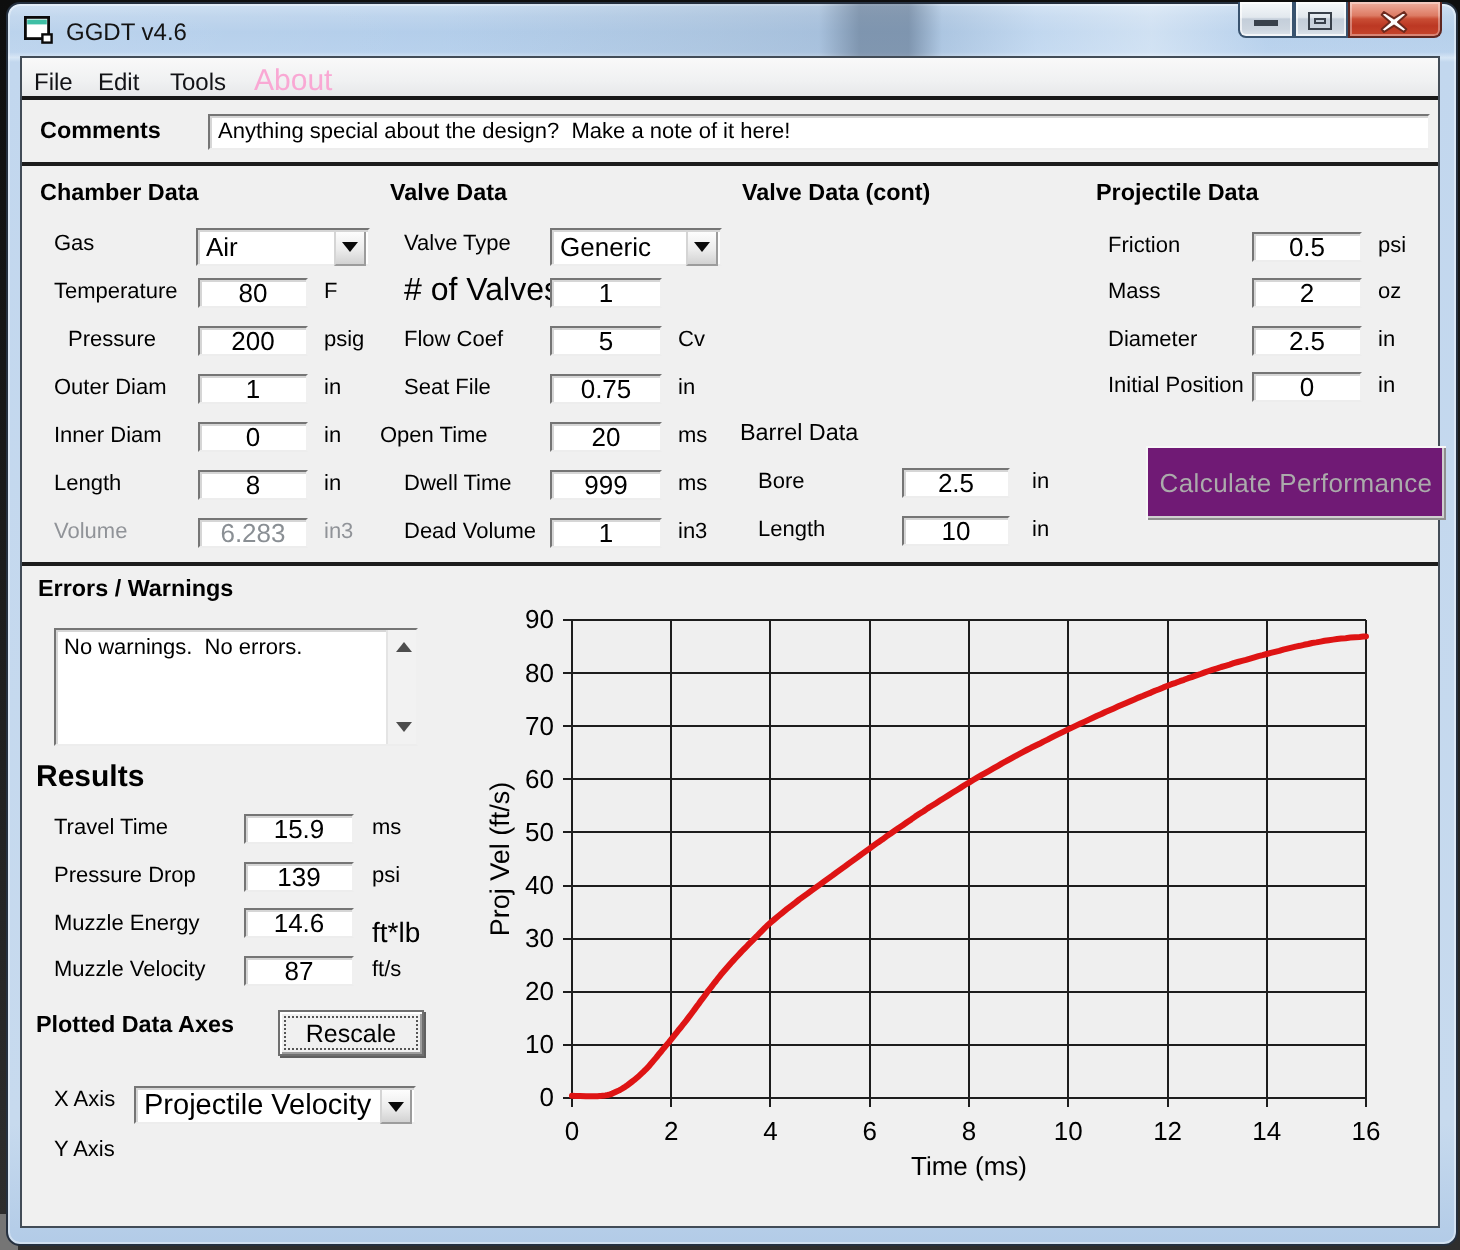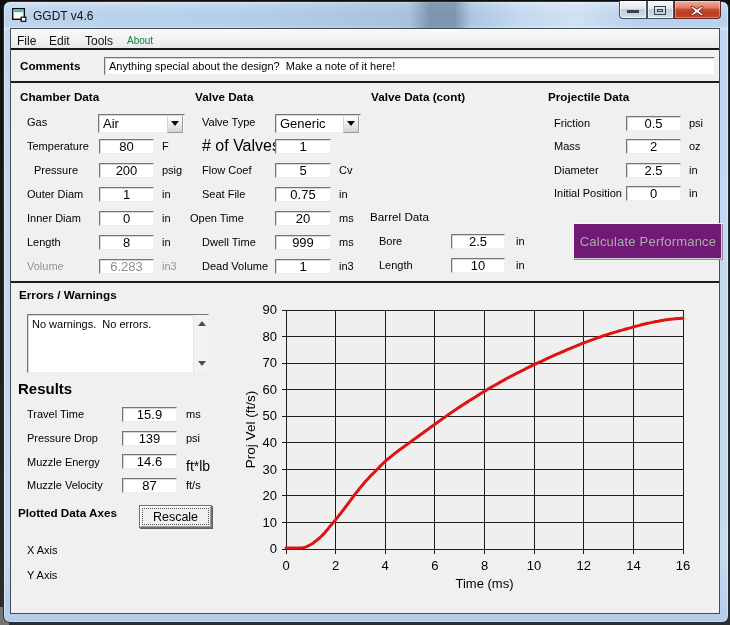--- a/index.html
+++ b/index.html
@@ -50,21 +50,21 @@
     </svg>
 
 <div style="position:absolute;left:10px;top:28px;width:710px;height:586px;background:#f0f0f0;border:1px solid #424c57;"></div>
 
 <div style="position:absolute;left:11px;top:29px;width:708px;height:21px;
 background:linear-gradient(180deg,#f9f9f9,#f0f1f2 60%,#e7e8ea);border-bottom:2px solid #181818;"></div>
 
 <div class="lb" style="left:17px;top:33px;font-size:12px;color:#121216;">File</div>
 <div class="lb" style="left:49px;top:33px;font-size:12px;color:#121216;">Edit</div>
 <div class="lb" style="left:85px;top:33px;font-size:12px;color:#121216;">Tools</div>
-<div class="lb" style="left:127px;top:33px;font-size:10px;color:#15803d;">About</div>
+<div class="lb" style="left:127px;top:33px;font-size:15px;color:#f9a8d4;">About</div>
 <div class="lb" style="left:20px;top:58px;font-size:11.7px;font-weight:bold;color:#000;">Comments</div>
 <div class="tb left" style="left:104px;top:57px;width:611px;height:18px;font-size:11px;">Anything special about the design?&nbsp; Make a note of it here!</div>
 <div class="sep" style="top:81px;"></div>
 <div class="lb" style="left:20px;top:89px;font-size:11.7px;font-weight:bold;color:#000;">Chamber Data</div>
 <div class="lb" style="left:195px;top:89px;font-size:11.7px;font-weight:bold;color:#000;">Valve Data</div>
 <div class="lb" style="left:371px;top:89px;font-size:11.7px;font-weight:bold;color:#000;">Valve Data (cont)</div>
 <div class="lb" style="left:548px;top:89px;font-size:11.7px;font-weight:bold;color:#000;">Projectile Data</div>
 <div class="lb" style="left:27px;top:114px;font-size:11px;font-weight:normal;color:#000;">Gas</div>
 <div class="lb" style="left:27px;top:138px;font-size:11px;font-weight:normal;color:#000;">Temperature</div>
 <div class="tb" style="left:99px;top:138.5px;width:55px;height:15px;">
@@ -200,20 +200,26 @@
       <span style="color:#000">87</span>
     </div>
 <div class="lb" style="left:186px;top:477px;font-size:11px;font-weight:normal;color:#000;">ft/s</div>
 <div class="lb" style="left:18px;top:505px;font-size:11.7px;font-weight:bold;color:#000;">Plotted Data Axes</div>
 <div style="position:absolute;left:139px;top:505px;width:73px;height:23px;
 background:#f0f0f0;border:1px solid #6f6f6f;
 box-shadow:inset 1px 1px 0 #ffffff, inset -1px -1px 0 #9d9d9d, 1px 1px 0 #606060;
 display:flex;align-items:center;justify-content:center;font-size:12.5px;color:#000;">
 <div style="position:absolute;left:2px;top:2px;right:2px;bottom:2px;border:1px dotted #555;"></div>Rescale</div>
 <div class="lb" style="left:27px;top:542px;font-size:11px;font-weight:normal;color:#000;">X Axis</div>
+<div class="tb combo" style="left:67px;top:543.0px;width:141px;height:19px;">
+      <span class="cv" style="font-size:14.5px">Projectile Velocity</span>
+      <div class="cbtn" style="height:17px;">
+        <div class="arr"></div>
+      </div>
+    </div>
 <div class="lb" style="left:27px;top:567px;font-size:11px;font-weight:normal;color:#000;">Y Axis</div>
 <svg style="position:absolute;left:230px;top:295px;" width="470" height="310" viewBox="230 295 470 310">
       <rect x="286.0" y="310.0" width="397.0" height="239.0" fill="#efefef"></rect>
       <path d="M286.0 310.0V553.5 M335.6 310.0V553.5 M385.2 310.0V553.5 M434.9 310.0V553.5 M484.5 310.0V553.5 M534.1 310.0V553.5 M583.8 310.0V553.5 M633.4 310.0V553.5 M683.0 310.0V553.5 M281.5 310.0H683.0 M281.5 336.6H683.0 M281.5 363.1H683.0 M281.5 389.7H683.0 M281.5 416.2H683.0 M281.5 442.8H683.0 M281.5 469.3H683.0 M281.5 495.9H683.0 M281.5 522.4H683.0 M281.5 549.0H683.0" stroke="#1d1d1d" stroke-width="1" fill="none" shape-rendering="crispEdges"></path>
       <polyline points="286.0,547.9 287.7,548.0 290.1,548.0 293.0,548.1 295.9,548.1 298.7,548.1 300.9,547.9 302.6,547.7 303.9,547.5 305.1,547.2 306.1,546.8 307.2,546.3 308.3,545.8 309.6,545.2 310.8,544.5 312.1,543.7 313.3,542.9 314.5,542.0 315.8,541.0 317.0,540.1 318.3,539.0 319.5,538.0 320.7,536.8 322.0,535.6 323.2,534.4 324.5,533.1 325.7,531.6 326.9,530.2 328.2,528.7 329.4,527.1 330.7,525.6 331.9,524.1 333.1,522.7 334.4,521.2 335.6,519.7 336.9,518.1 338.1,516.6 339.3,515.0 340.6,513.5 341.8,511.9 343.1,510.3 344.3,508.7 345.6,507.0 346.8,505.4 348.0,503.7 349.3,502.0 350.5,500.3 351.8,498.6 353.0,497.0 354.2,495.3 355.5,493.7 356.7,492.1 358.0,490.5 359.2,488.9 360.4,487.4 361.7,485.9 362.9,484.5 364.2,483.0 365.4,481.6 366.6,480.3 367.9,478.9 369.1,477.6 370.3,476.3 371.4,475.1 372.7,473.9 373.9,472.6 375.3,471.2 376.8,469.7 378.4,468.1 380.0,466.4 381.7,464.7 383.4,463.0 385.2,461.4 387.2,459.7 389.2,458.0 391.3,456.3 393.4,454.6 395.6,452.9 397.7,451.3 399.7,449.7 401.8,448.2 403.9,446.7 405.9,445.2 408.0,443.7 410.1,442.2 412.1,440.7 414.2,439.2 416.3,437.7 418.3,436.2 420.4,434.7 422.5,433.2 424.5,431.7 426.6,430.2 428.7,428.7 430.7,427.2 432.8,425.7 434.9,424.2 436.9,422.7 439.0,421.2 441.1,419.8 443.1,418.3 445.2,416.9 447.3,415.4 449.3,414.0 451.4,412.6 453.5,411.1 455.6,409.7 457.6,408.3 459.7,406.9 461.8,405.6 463.8,404.2 465.9,402.9 468.0,401.6 470.0,400.3 472.1,399.0 474.2,397.7 476.2,396.4 478.3,395.1 480.4,393.8 482.4,392.5 484.5,391.3 486.6,390.0 488.6,388.8 490.7,387.6 492.8,386.4 494.8,385.3 496.9,384.1 499.0,382.9 501.0,381.7 503.1,380.6 505.2,379.4 507.2,378.3 509.3,377.2 511.4,376.1 513.4,375.0 515.5,373.9 517.6,372.9 519.7,371.9 521.7,370.8 523.8,369.8 525.9,368.7 527.9,367.7 530.0,366.7 532.1,365.7 534.1,364.7 536.2,363.7 538.3,362.7 540.3,361.8 542.4,360.8 544.5,359.8 546.5,358.9 548.6,357.9 550.7,357.0 552.7,356.0 554.8,355.1 556.9,354.2 558.9,353.3 561.0,352.4 563.1,351.5 565.1,350.6 567.2,349.7 569.3,348.8 571.3,348.0 573.4,347.1 575.5,346.3 577.5,345.4 579.6,344.6 581.7,343.7 583.8,342.9 585.8,342.1 587.9,341.4 590.0,340.6 592.0,339.9 594.1,339.1 596.2,338.4 598.2,337.7 600.3,337.0 602.4,336.2 604.4,335.5 606.5,334.8 608.6,334.2 610.6,333.5 612.7,332.9 614.8,332.3 616.8,331.6 618.9,331.0 621.0,330.4 623.0,329.9 625.1,329.3 627.2,328.7 629.2,328.1 631.3,327.6 633.4,327.0 635.4,326.4 637.5,325.9 639.6,325.4 641.6,324.8 643.7,324.3 645.8,323.8 647.8,323.3 649.9,322.9 652.0,322.4 654.1,322.0 656.1,321.5 658.2,321.2 660.3,320.8 662.3,320.4 664.4,320.1 666.5,319.8 668.5,319.5 670.6,319.3 672.8,319.1 675.2,318.8 677.6,318.6 679.8,318.5 681.7,318.3 683.0,318.2" fill="none" stroke="#de1414" stroke-width="3" stroke-linejoin="round" stroke-linecap="round"></polyline>
       <text x="277" y="314.2" text-anchor="end" font-size="13" fill="#000" font-family="Liberation Sans">90</text>
       <text x="277" y="340.8" text-anchor="end" font-size="13" fill="#000" font-family="Liberation Sans">80</text>
       <text x="277" y="367.3" text-anchor="end" font-size="13" fill="#000" font-family="Liberation Sans">70</text>
       <text x="277" y="393.9" text-anchor="end" font-size="13" fill="#000" font-family="Liberation Sans">60</text>
       <text x="277" y="420.4" text-anchor="end" font-size="13" fill="#000" font-family="Liberation Sans">50</text>

